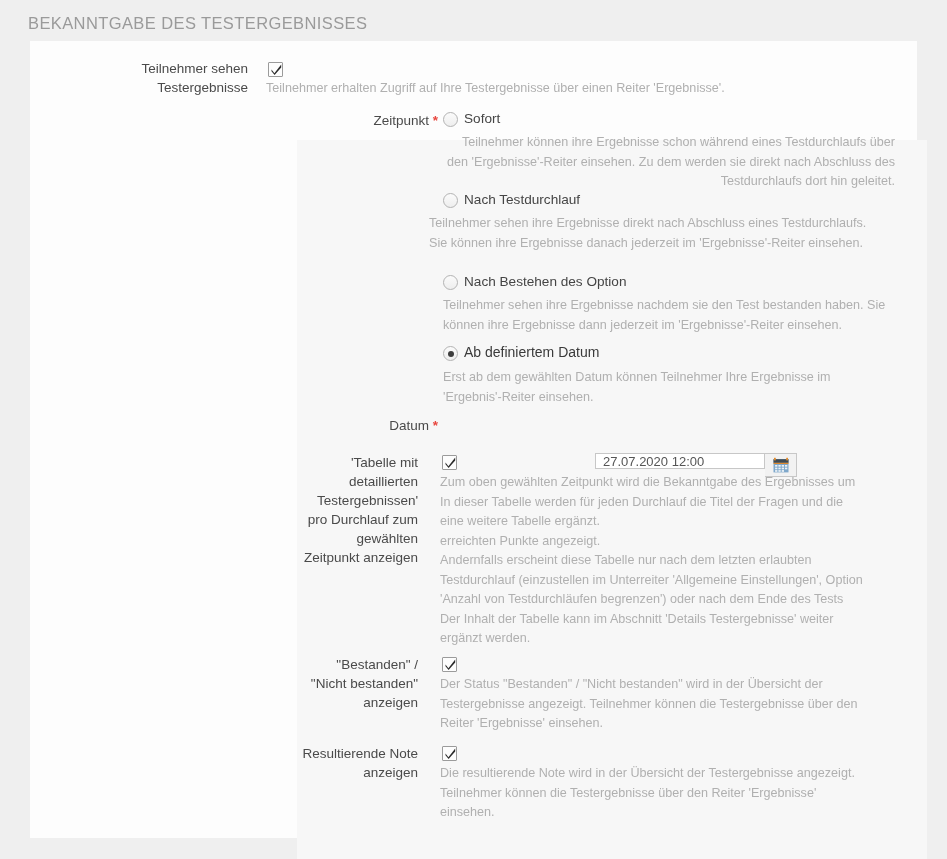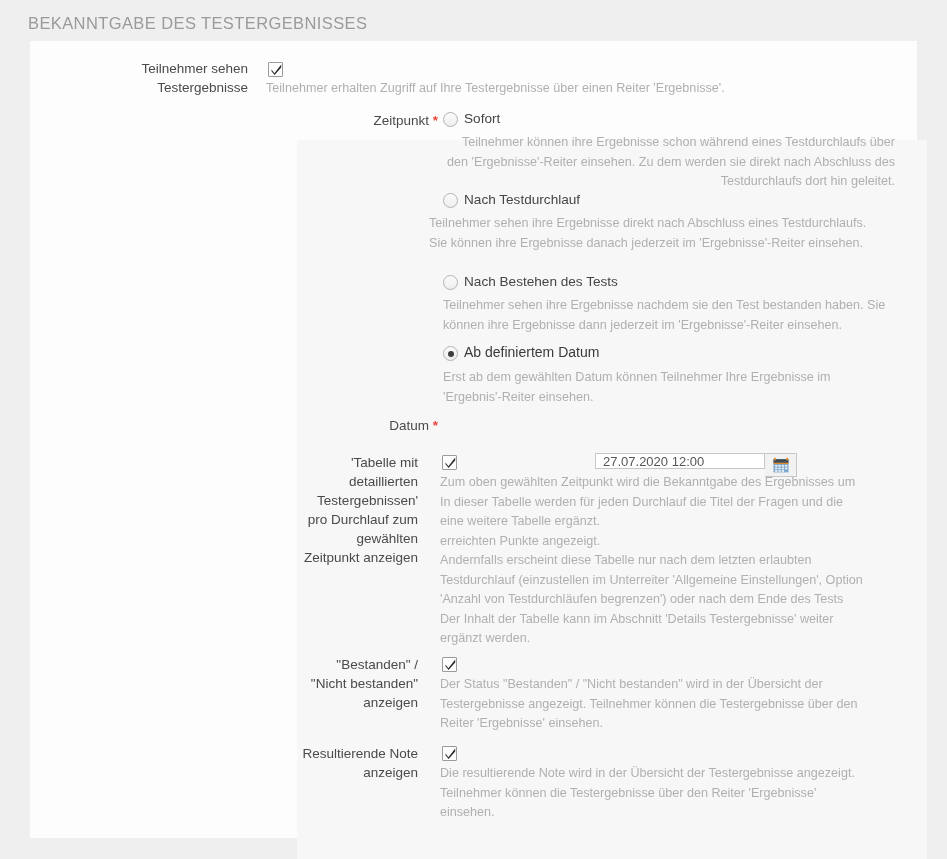--- a/index.html
+++ b/index.html
@@ -139,21 +139,21 @@
 
     <div class="rd" style="left:413px; top:71px;" data-name="radio-sofort"></div>
     <div class="rd-label" style="left:434px; top:70px;" data-name="radio-sofort-label">Sofort</div>
     <div class="desc" style="left:413px; top:92px; width:452px;text-align:right;" data-name="radio-sofort-description">Teilnehmer können ihre Ergebnisse schon während eines Testdurchlaufs über den 'Ergebnisse'-Reiter einsehen. Zu dem werden sie direkt nach Abschluss des Testdurchlaufs dort hin geleitet.</div>
 
     <div class="rd" style="left:413px; top:152px;" data-name="radio-nach-testdurchlauf"></div>
     <div class="rd-label" style="left:434px; top:151px;" data-name="radio-nach-testdurchlauf-label">Nach Testdurchlauf</div>
     <div class="desc" style="left:399px; top:173px; width:452px;" data-name="radio-nach-testdurchlauf-description">Teilnehmer sehen ihre Ergebnisse direkt nach Abschluss eines Testdurchlaufs. Sie können ihre Ergebnisse danach jederzeit im 'Ergebnisse'-Reiter einsehen.</div>
 
     <div class="rd" style="left:413px; top:234px;" data-name="radio-nach-bestehen"></div>
-    <div class="rd-label" style="left:434px; top:233px;" data-name="radio-nach-bestehen-label">Nach Bestehen des Tests</div>
+    <div class="rd-label" style="left:434px; top:233px;" data-name="radio-nach-bestehen-label">Nach Bestehen des Option</div>
     <div class="desc" style="left:413px; top:255px; width:452px;" data-name="radio-nach-bestehen-description">Teilnehmer sehen ihre Ergebnisse nachdem sie den Test bestanden haben. Sie können ihre Ergebnisse dann jederzeit im 'Ergebnisse'-Reiter einsehen.</div>
 
     <div class="rd on" style="left:413px; top:305px;" data-name="radio-ab-definiertem-datum"></div>
     <div class="rd-label" style="left:434px; top:303px; font-size:14px; color:#3a3a3a;" data-name="radio-ab-definiertem-datum-label">Ab definiertem Datum</div>
     <div class="desc" style="left:413px; top:327px; width:440px;" data-name="radio-ab-definiertem-datum-description">Erst ab dem gewählten Datum können Teilnehmer Ihre Ergebnisse im 'Ergebnis'-Reiter einsehen.</div>
 
     <div class="lbl" style="left:0px; top:375px; width:408px;" data-name="datum-label">
       <span>Datum</span>
       <span class="req" data-name="required-marker-datum">*</span>
     </div>

